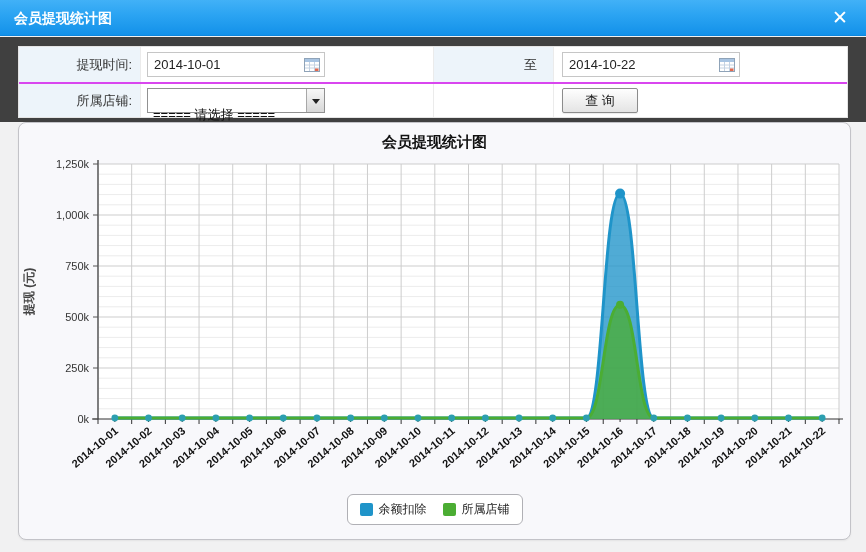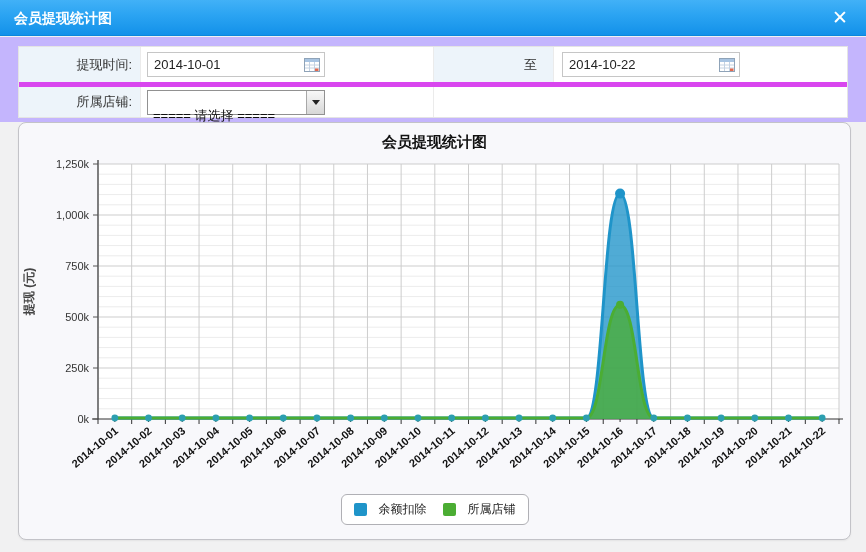--- a/index.html
+++ b/index.html
@@ -19,29 +19,29 @@
     color:#ffffff; font-weight:bold; font-size:14px;
   }
   .dlg-close {
     position:absolute; right:14px; top:6px; width:24px; height:24px;
     color:#ffffff; font-weight:bold; font-size:19px; line-height:24px;
     text-align:center; cursor:pointer;
   }
   
   .form-section {
     position:absolute; top:37px; left:0; width:866px; height:85px;
-    background:#c4b5fd;
+    background:#404040;
     padding-left:44px;
   }
   .ftable {
     position:absolute; left:18px; top:9px; width:830px;
     border:1px solid #e4e4e4; background:#ffffff;
   }
   .frow { display:flex; height:35px; }
-  .frow + .frow { border-top:5px solid #d946ef; }
+  .frow + .frow { border-top:2px solid #d946ef; }
   .fcell { display:flex; align-items:center; border-right:1px solid #ebebeb; }
   .fcell:last-child { border-right:none; }
   .c1 { width:122px; background:#edf4fa; justify-content:flex-end; padding-right:8px; }
   .c2 { width:293px; padding-left:6px; }
   .c3 { width:120px; justify-content:flex-end; padding-right:16px; }
   .c3.lab { background:#edf4fa; }
   .c4 { flex:1; padding-left:8px; }
   .date-wrap { position:relative; width:178px; }
   .date-input {
     width:178px; height:25px; border:1px solid #c6c6c6; background:#fff;
@@ -77,21 +77,21 @@
     position:absolute; top:10px; left:0; width:100%; text-align:center;
     font-size:15px; font-weight:bold; color:#111;
   }
   .chart-svg { position:absolute; left:0; top:0; width:833px; height:418px; }
   .legend {
     position:absolute; bottom:14px; left:50%; transform:translateX(-50%);
     display:flex; align-items:center; gap:16px; padding:6px 12px;
     border:1px solid #b0b0b5; border-radius:6px; background:#ffffff;
     font-size:12px; color:#222; white-space:nowrap;
   }
-  .legend-item { display:flex; align-items:center; gap:12px; cursor:pointer; }
+  .legend-item { display:flex; align-items:center; gap:6px; cursor:pointer; }
   .legend-swatch { width:13px; height:13px; border-radius:2px; display:inline-block; }
 </style>
 </head>
 <body>
 
 <div class="dlg-header">
   <div class="dlg-title">会员提现统计图</div>
   <div class="dlg-close">✕</div>
 </div>
 
@@ -131,20 +131,23 @@
     </div>
     <div class="frow">
       <div class="fcell c1">所属店铺:</div>
       <div class="fcell c2">
         <div class="select-box">
           <span class="select-text">===== 请选择 =====</span>
           <span class="select-arrow"></span>
         </div>
       </div>
       <div class="fcell c3"></div>
+      <div class="fcell c4">
+        <button class="query-btn">查  询</button>
+      </div>
     </div>
   </div>
 </div>
 
 <div class="chart-panel">
   <svg class="chart-svg" viewBox="0 0 833 418">
       <rect x="79" y="41" width="741" height="255" fill="#ffffff"></rect>
       <line x1="80" y1="285.8" x2="820" y2="285.8" stroke="#ececec" stroke-width="1"></line>
       <line x1="80" y1="275.6" x2="820" y2="275.6" stroke="#ececec" stroke-width="1"></line>
       <line x1="80" y1="265.4" x2="820" y2="265.4" stroke="#ececec" stroke-width="1"></line>

